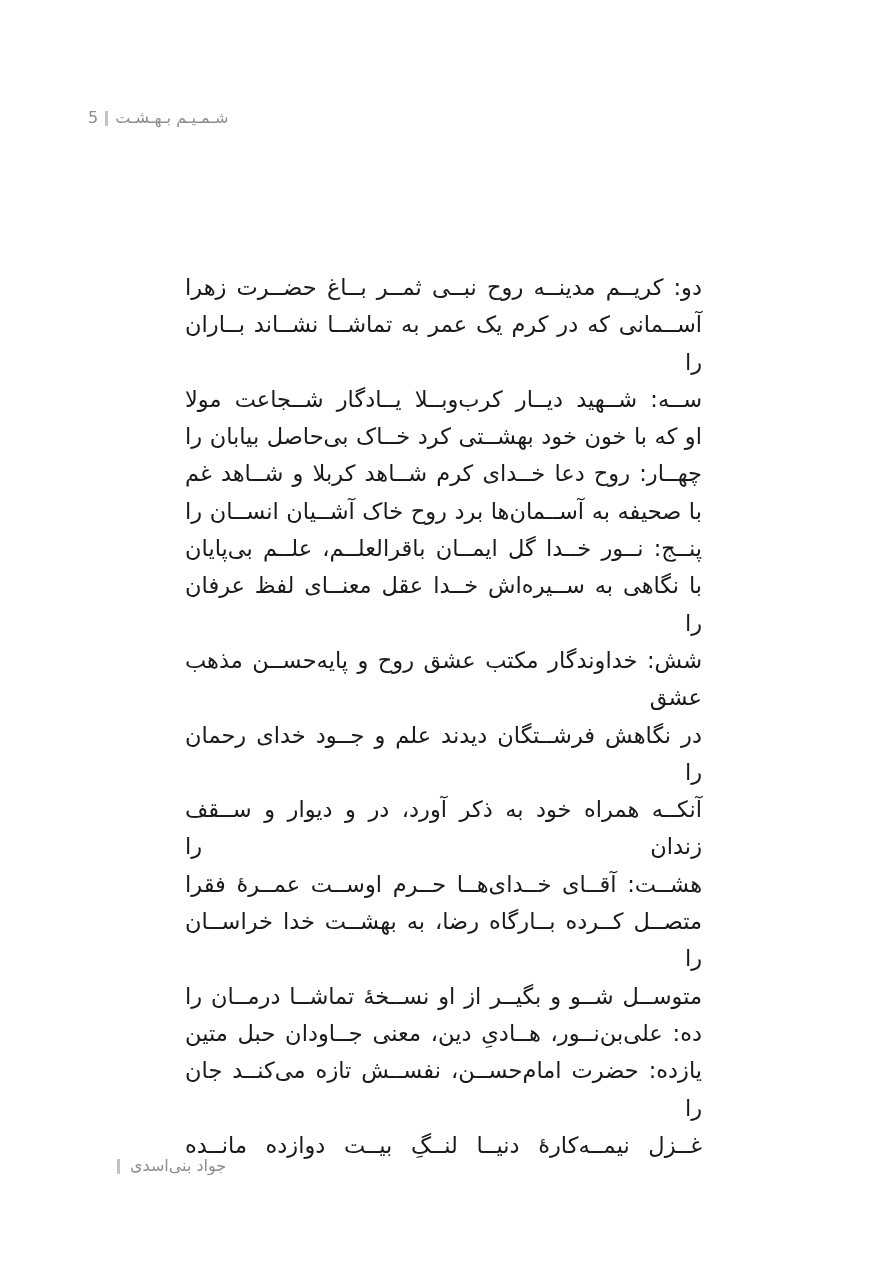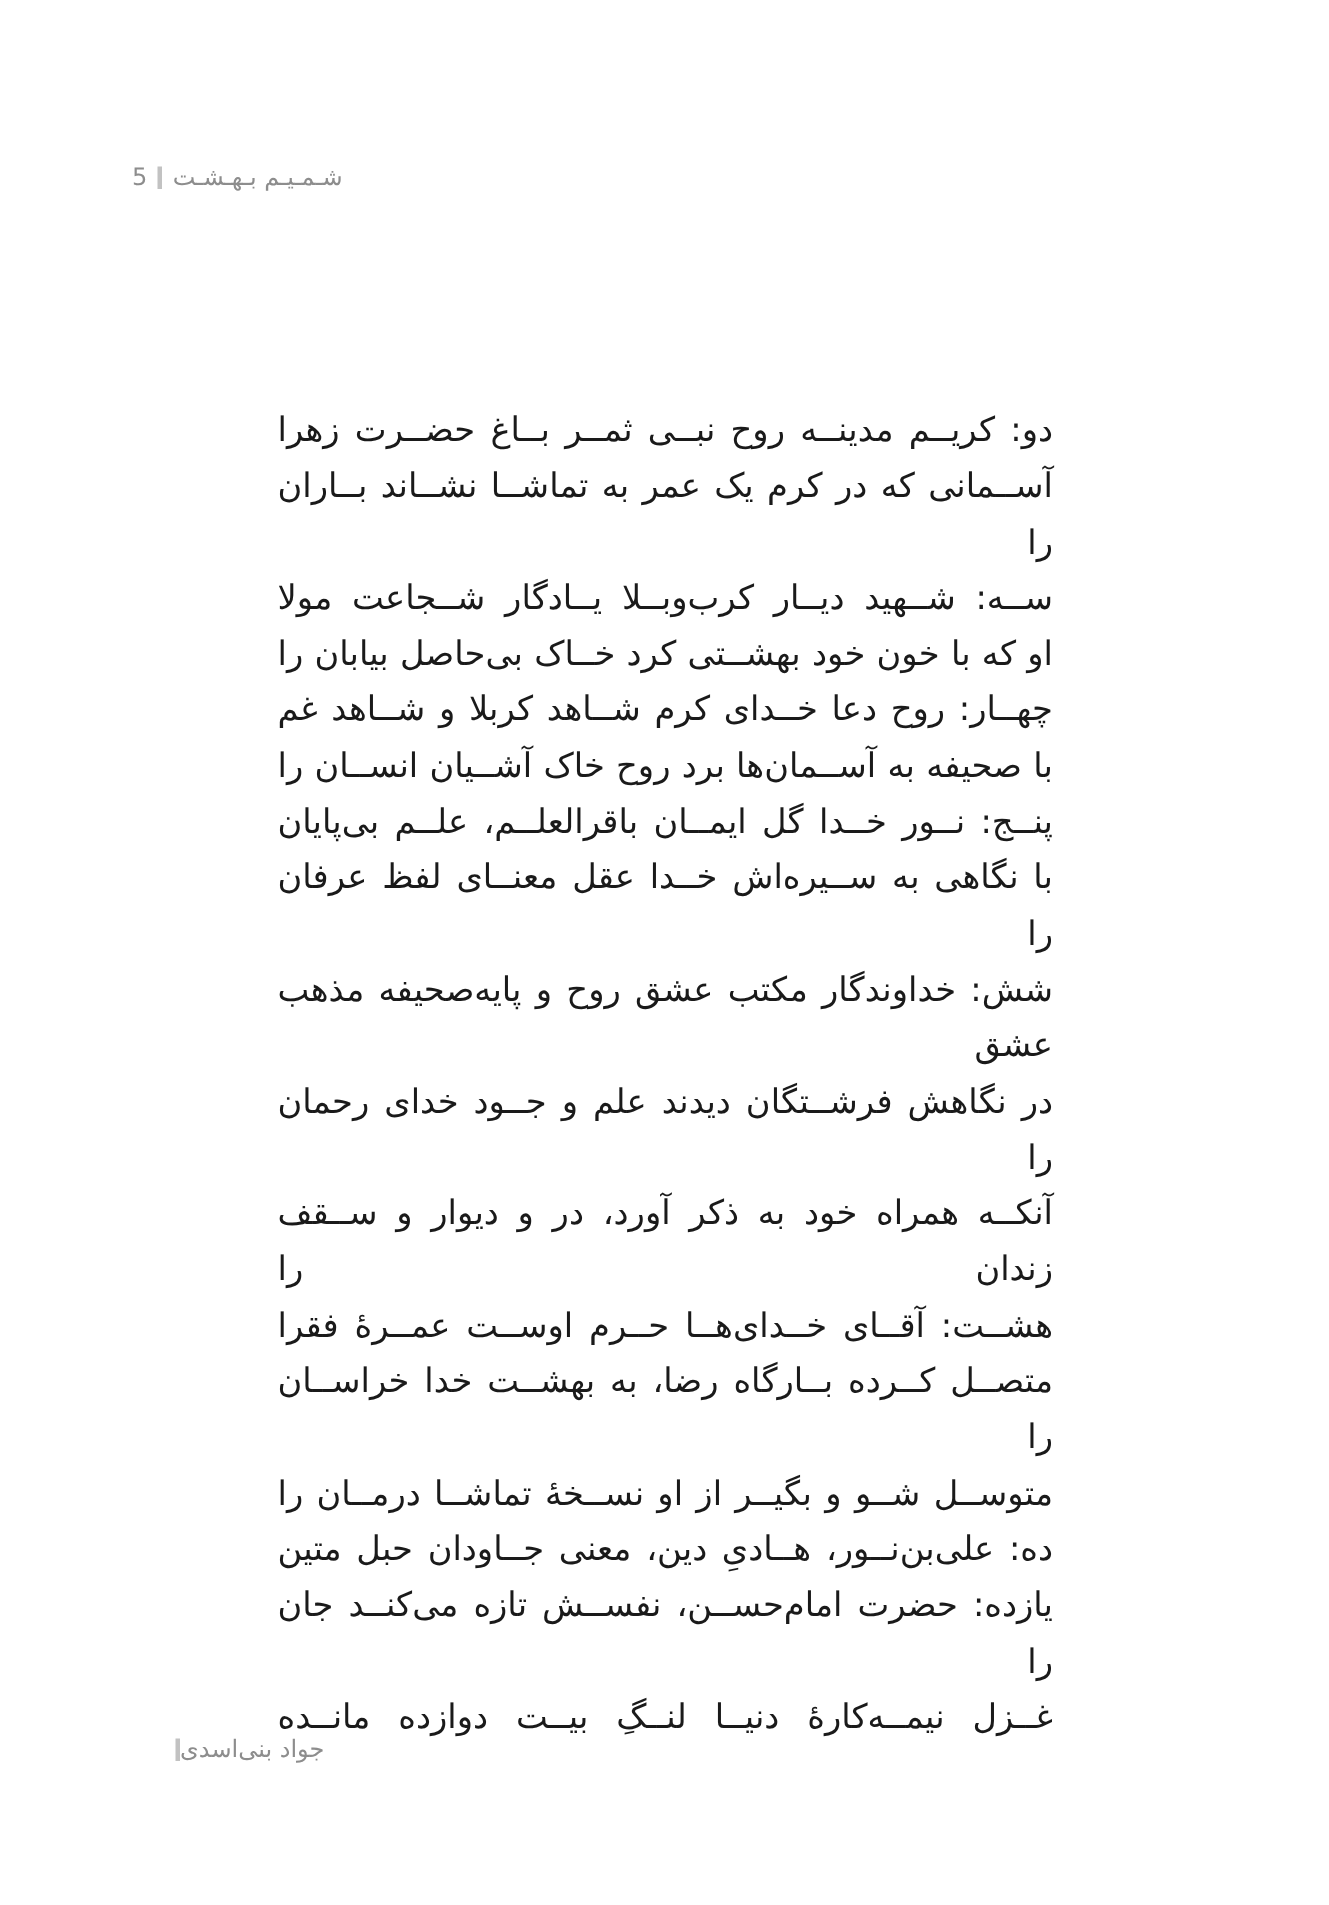--- a/index.html
+++ b/index.html
@@ -49,20 +49,21 @@
     text-align: justify;
     text-align-last: justify;
   }
   
   .running-foot {
     position: absolute;
     left: 117px;
     top: 1158px;
     display: flex;
     align-items: center;
+    gap: 10px;
     color: #8d8d8d;
     font-size: 16px;
     line-height: 1;
   }
 </style>
 </head>
 <body>
 
 <div class="page">
 
@@ -74,21 +75,21 @@
 
   <main class="poem">
     <div class="poem-line">دو: کریــم مدینــه روح نبــی ثمــر بــاغ حضــرت زهرا</div>
     <div class="poem-line">آســمانی که در کرم یک عمر به تماشــا نشــاند بــاران را</div>
     <div class="poem-line">ســه: شــهید دیــار کرب‌وبــلا یــادگار شــجاعت مولا</div>
     <div class="poem-line">او که با خون خود بهشــتی کرد خــاک بی‌حاصل بیابان را</div>
     <div class="poem-line">چهــار: روح دعا خــدای کرم شــاهد کربلا و شــاهد غم</div>
     <div class="poem-line">با صحیفه به آســمان‌ها برد روح خاک آشــیان انســان را</div>
     <div class="poem-line">پنــج: نــور خــدا گل ایمــان باقرالعلــم، علــم بی‌پایان</div>
     <div class="poem-line">با نگاهی به ســیره‌اش خــدا عقل معنــای لفظ عرفان را</div>
-    <div class="poem-line">شش: خداوندگار مکتب عشق روح و پایه‌صحیفه مذهب عشق</div>
+    <div class="poem-line">شش: خداوندگار مکتب عشق روح و پایه‌حســن مذهب عشق</div>
     <div class="poem-line">در نگاهش فرشــتگان دیدند علم و جــود خدای رحمان را</div>
     <div class="poem-line">آنکــه همراه خود به ذکر آورد، در و دیوار و ســقف زندان را</div>
     <div class="poem-line">هشــت: آقــای خــدای‌هــا حــرم اوســت عمــرۀ فقرا</div>
     <div class="poem-line">متصــل کــرده بــارگاه رضا، به بهشــت خدا خراســان را</div>
     <div class="poem-line">متوســل شــو و بگیــر از او نســخۀ تماشــا درمــان را</div>
     <div class="poem-line">ده: علی‌بن‌نــور، هــادیِ دین، معنی جــاودان حبل متین</div>
     <div class="poem-line">یازده: حضرت امام‌حســن، نفســش تازه می‌کنــد جان را</div>
     <div class="poem-line">غــزل نیمــه‌کارۀ دنیــا لنــگِ بیــت دوازده مانــده</div>
 
   </main>

